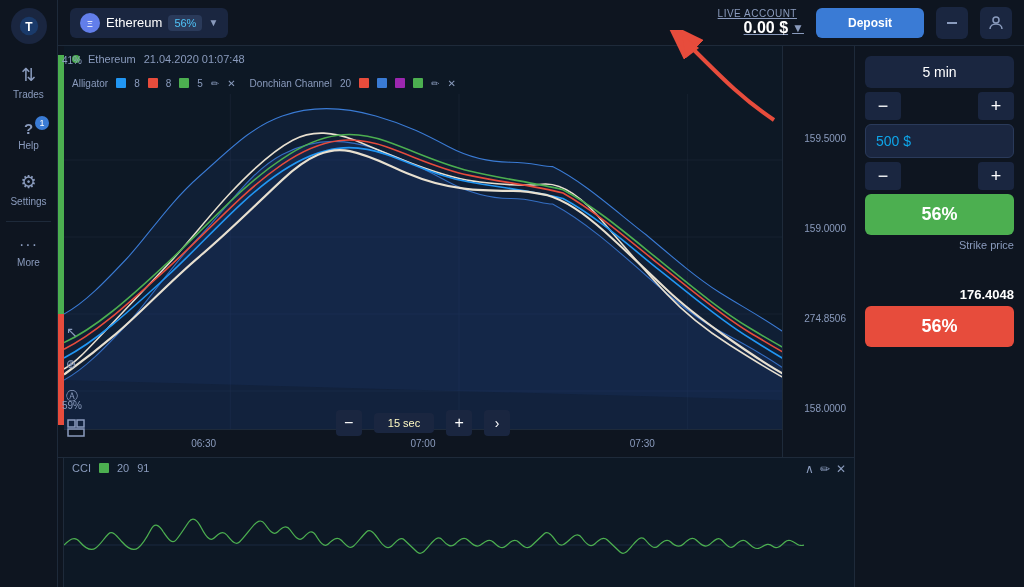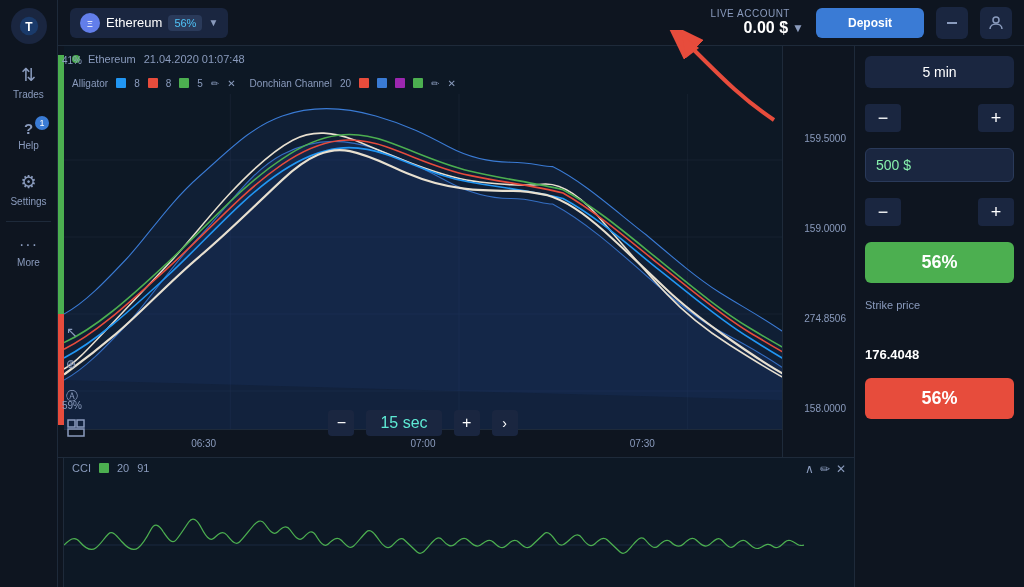--- a/index.html
+++ b/index.html
@@ -134,21 +134,22 @@
       background: #2a3a5a;
       border-radius: 4px;
       padding: 2px 6px;
       font-size: 11px;
       color: #4fc3f7;
     }
     .header-spacer { flex: 1; }
     .live-account-area {
       display: flex; align-items: center; gap: 6px;
       font-size: 11px; color: #8a9bbd;
-      text-align: left;
+      text-align: center;
+      text-decoration: underline;
     }
     .live-account-label { font-size: 10px; color: #8a9bbd; letter-spacing: 0.5px; text-transform: uppercase; }
     .live-account-value { font-size: 16px; color: #fff; font-weight: 600; }
     .dropdown-arrow { color: #8a9bbd; font-size: 12px; }
     .deposit-btn {
       background: #3a7bd5;
       color: #fff;
       border: none;
       border-radius: 6px;
       padding: 8px 32px;
@@ -258,21 +259,21 @@
       width: 26px; height: 26px;
       border-radius: 4px;
       cursor: pointer;
       font-size: 16px;
       display: flex; align-items: center; justify-content: center;
     }
     .time-label-box {
       background: #1a2640;
       border-radius: 4px;
       padding: 4px 14px;
-      font-size: 16px; color: #5eead4;
+      font-size: 11px; color: #fef9c3;
     }
     .time-next-btn {
       background: #1a2640;
       border: none;
       color: #fff;
       width: 26px; height: 26px;
       border-radius: 4px;
       cursor: pointer;
       font-size: 14px;
       display: flex; align-items: center; justify-content: center;
@@ -281,21 +282,21 @@
     
     .right-panel {
       position: absolute;
       right: 0; top: 46px;
       width: 170px;
       bottom: 0;
       background: #0e1520;
       border-left: 1px solid #1e2a3a;
       display: flex; flex-direction: column;
       padding: 10px 10px;
-      gap: 16px;
+      gap: 4px;
       z-index: 5;
     }
     .time-selector-box {
       background: #1a2640;
       border-radius: 6px;
       padding: 8px 10px;
       font-size: 14px; color: #fff;
       text-align: center;
     }
     .plus-minus-row {
@@ -309,37 +310,37 @@
       border-radius: 4px;
       cursor: pointer;
       font-size: 18px;
       display: flex; align-items: center; justify-content: center;
     }
     .amount-input {
       background: #1a2640;
       border: 1px solid #2a3a5a;
       border-radius: 6px;
       padding: 8px 10px;
-      font-size: 14px; color: #86efac;
+      font-size: 14px; color: #0ea5e9;
       width: 100%;
       text-align: left;
     }
     .call-btn {
       background: #4caf50;
       border: none;
       color: #fff;
       border-radius: 6px;
       padding: 10px;
       font-size: 18px; font-weight: 700;
       cursor: pointer;
       text-align: center;
       width: 100%;
     }
     .strike-area {
-      text-align: left;
+      text-align: right;
       font-size: 11px; color: #8a9bbd;
     }
     .strike-value {
       font-size: 13px; color: #fff; font-weight: 600; margin-top: 36px;
     }
     .put-btn {
       background: #e74c3c;
       border: none;
       color: #fff;
       border-radius: 6px;

